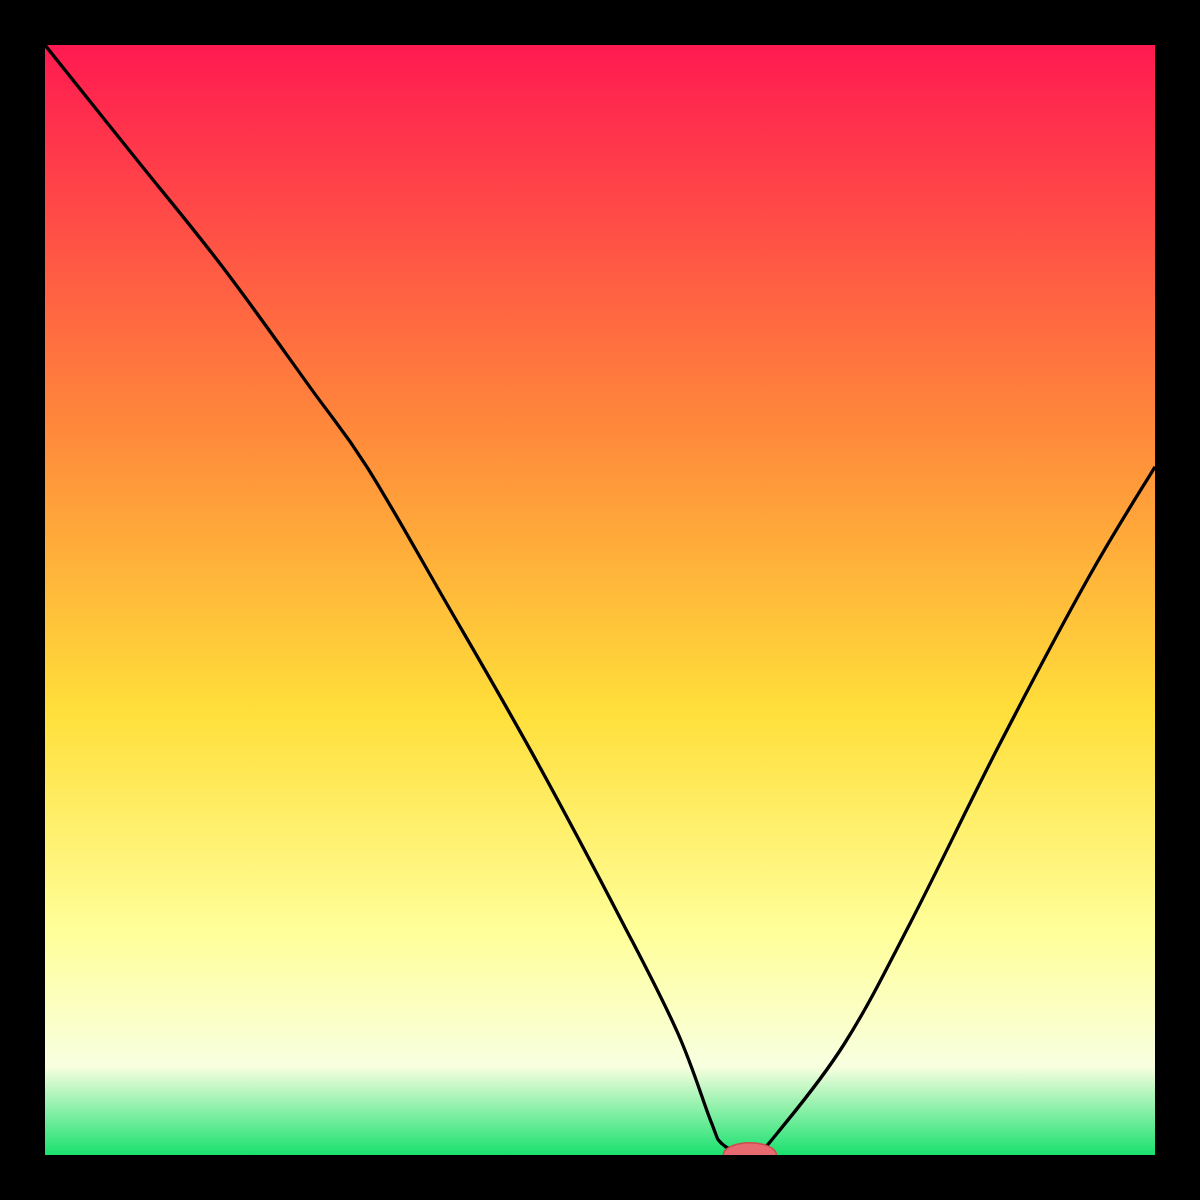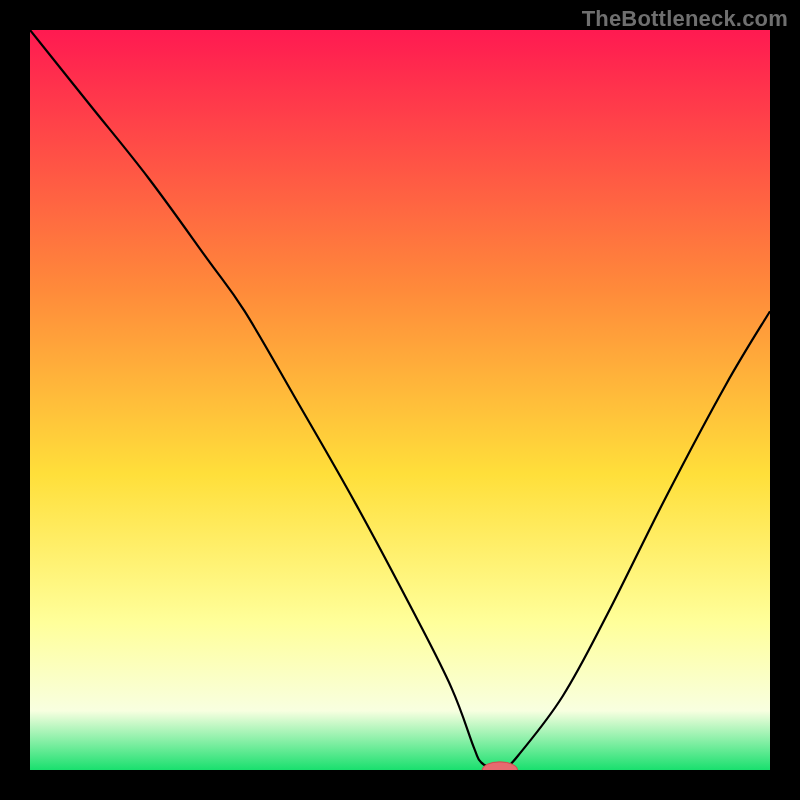--- a/index.html
+++ b/index.html
@@ -59,14 +59,13 @@
       </defs>
       <rect x="0" y="0" width="740" height="740" fill="url(#bg-grad)"></rect>
     </svg>
 
     <svg id="curve-svg" width="740" height="740" viewBox="0 0 740 740" preserveAspectRatio="none" style="position:absolute;left:0;top:0">
       <path id="curve-path" d="M 0 0 C 10.656 13.32, 37.888000000000005 47.36, 59.2 74 C 80.512 100.64, 97.08800000000001 120.02799999999999, 118.4 148 C 139.712 175.972, 160.284 205.42400000000004, 177.6 229.40000000000003 C 194.916 253.37600000000003, 198.61599999999999 255.892, 214.6 281.2 C 230.584 306.508, 246.41999999999996 335.368, 266.4 370 C 286.38 404.632, 304.288 434.97200000000004, 325.6 473.6 C 346.91200000000003 512.2280000000001, 367.48400000000004 551.3000000000001, 384.8 584.6 C 402.116 617.9, 411.14399999999995 634.624, 421.79999999999995 658.6 C 432.45599999999996 682.576, 438.67199999999997 704.4799999999999, 444 717.8 C 449.32800000000003 731.12, 447.404 728.604, 451.4 732.6 C 455.39599999999996 736.596, 462.204 738.668, 466.2 740 C 470.19599999999997 741.332, 469.60400000000004 742.664, 473.6 740 C 477.596 737.336, 477.744 738.5200000000001, 488.40000000000003 725.2 C 499.05600000000004 711.88, 516.8159999999999 691.308, 532.8 666 C 548.784 640.692, 558.552 620.5640000000001, 577.2 584.6 C 595.8480000000001 548.636, 615.088 507.49199999999996, 636.4 466.2 C 657.712 424.908, 676.9519999999999 388.5, 695.5999999999999 355.2 C 714.2479999999999 321.9, 732.008 294.52, 740 281.2" fill="none" stroke-width="2.2" stroke="#000000"></path>
       <ellipse id="marker" cx="469.90000000000003" cy="740" rx="17.76" ry="8.14" fill="#e66a6f" stroke="#d2494f" stroke-width="1"></ellipse>
     </svg>
   </div>
 
-  <div class="watermark">TheBottleneck.com</div>
 </div>
 
 </body></html>

